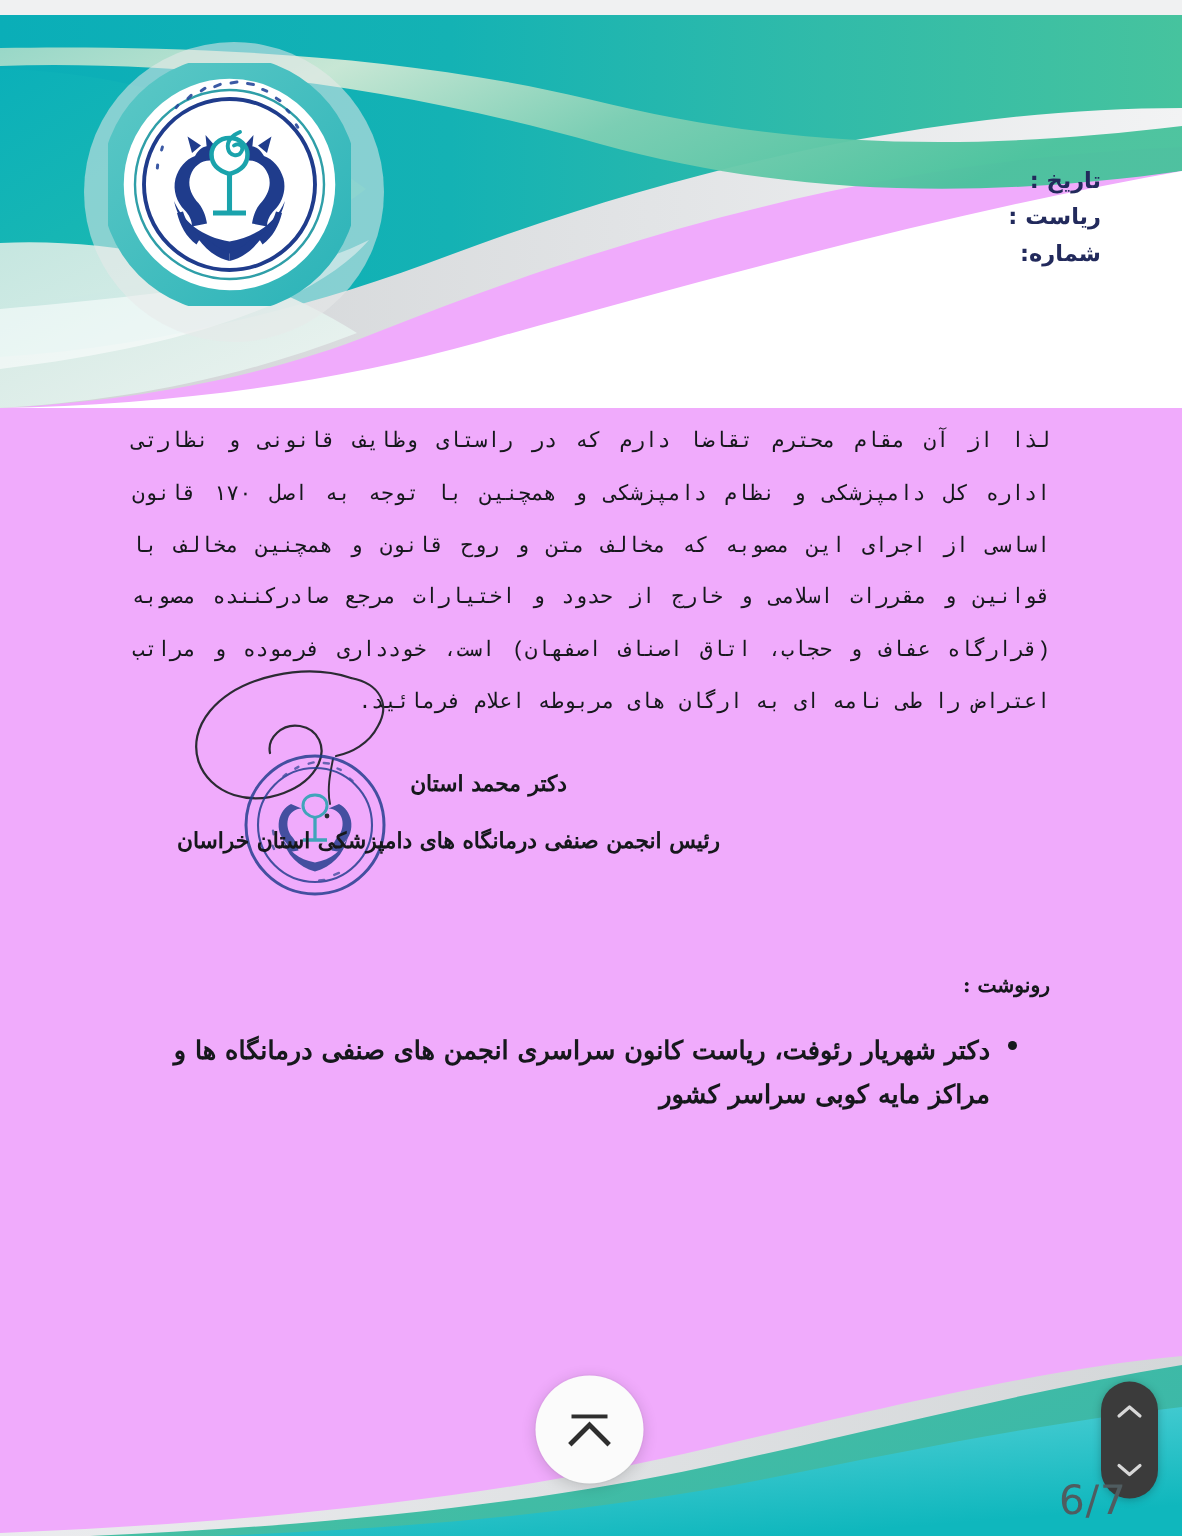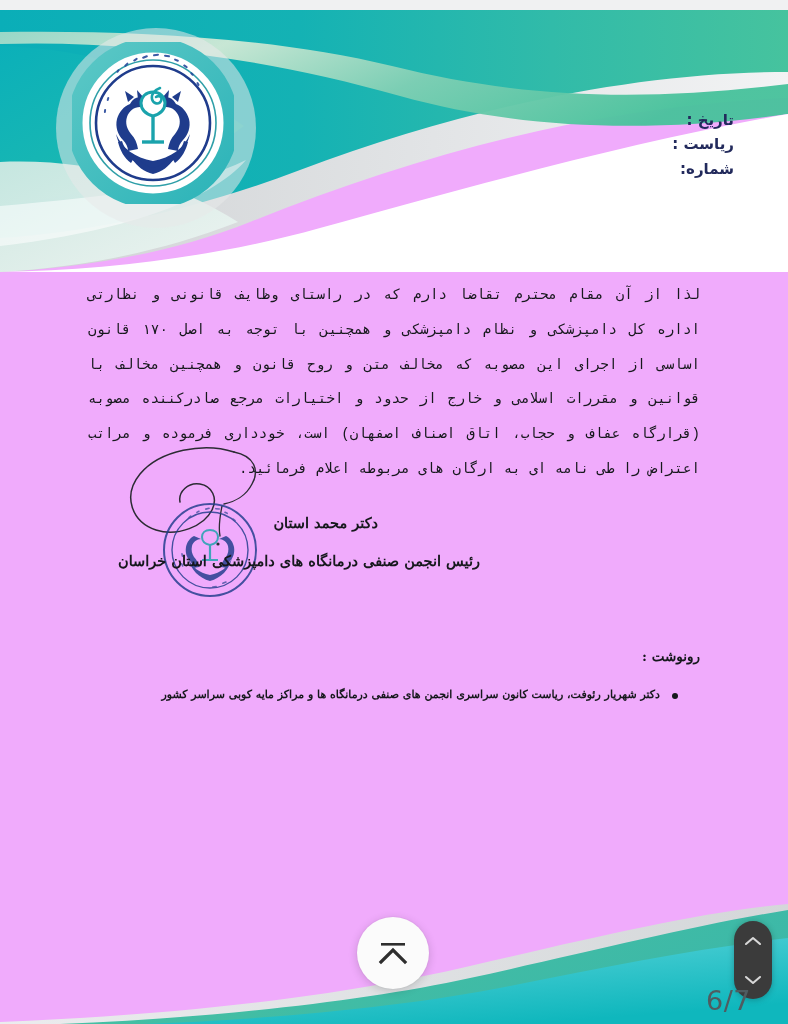--- a/index.html
+++ b/index.html
@@ -154,21 +154,21 @@
     margin-bottom: 22px;
   }
   .cc-list {
     margin: 0;
     padding: 0 22px 0 0;
     list-style: none;
   }
   .cc-item {
     position: relative;
     font-family: "DejaVu Serif", "Liberation Serif", serif;
-    font-size: 11px;
+    font-size: 17px;
     font-weight: 700;
     color: #16181c;
     line-height: 1.7;
     padding-right: 18px;
   }
   .cc-bullet {
     position: absolute;
     right: 0;
     top: 7px;
     width: 6px;

